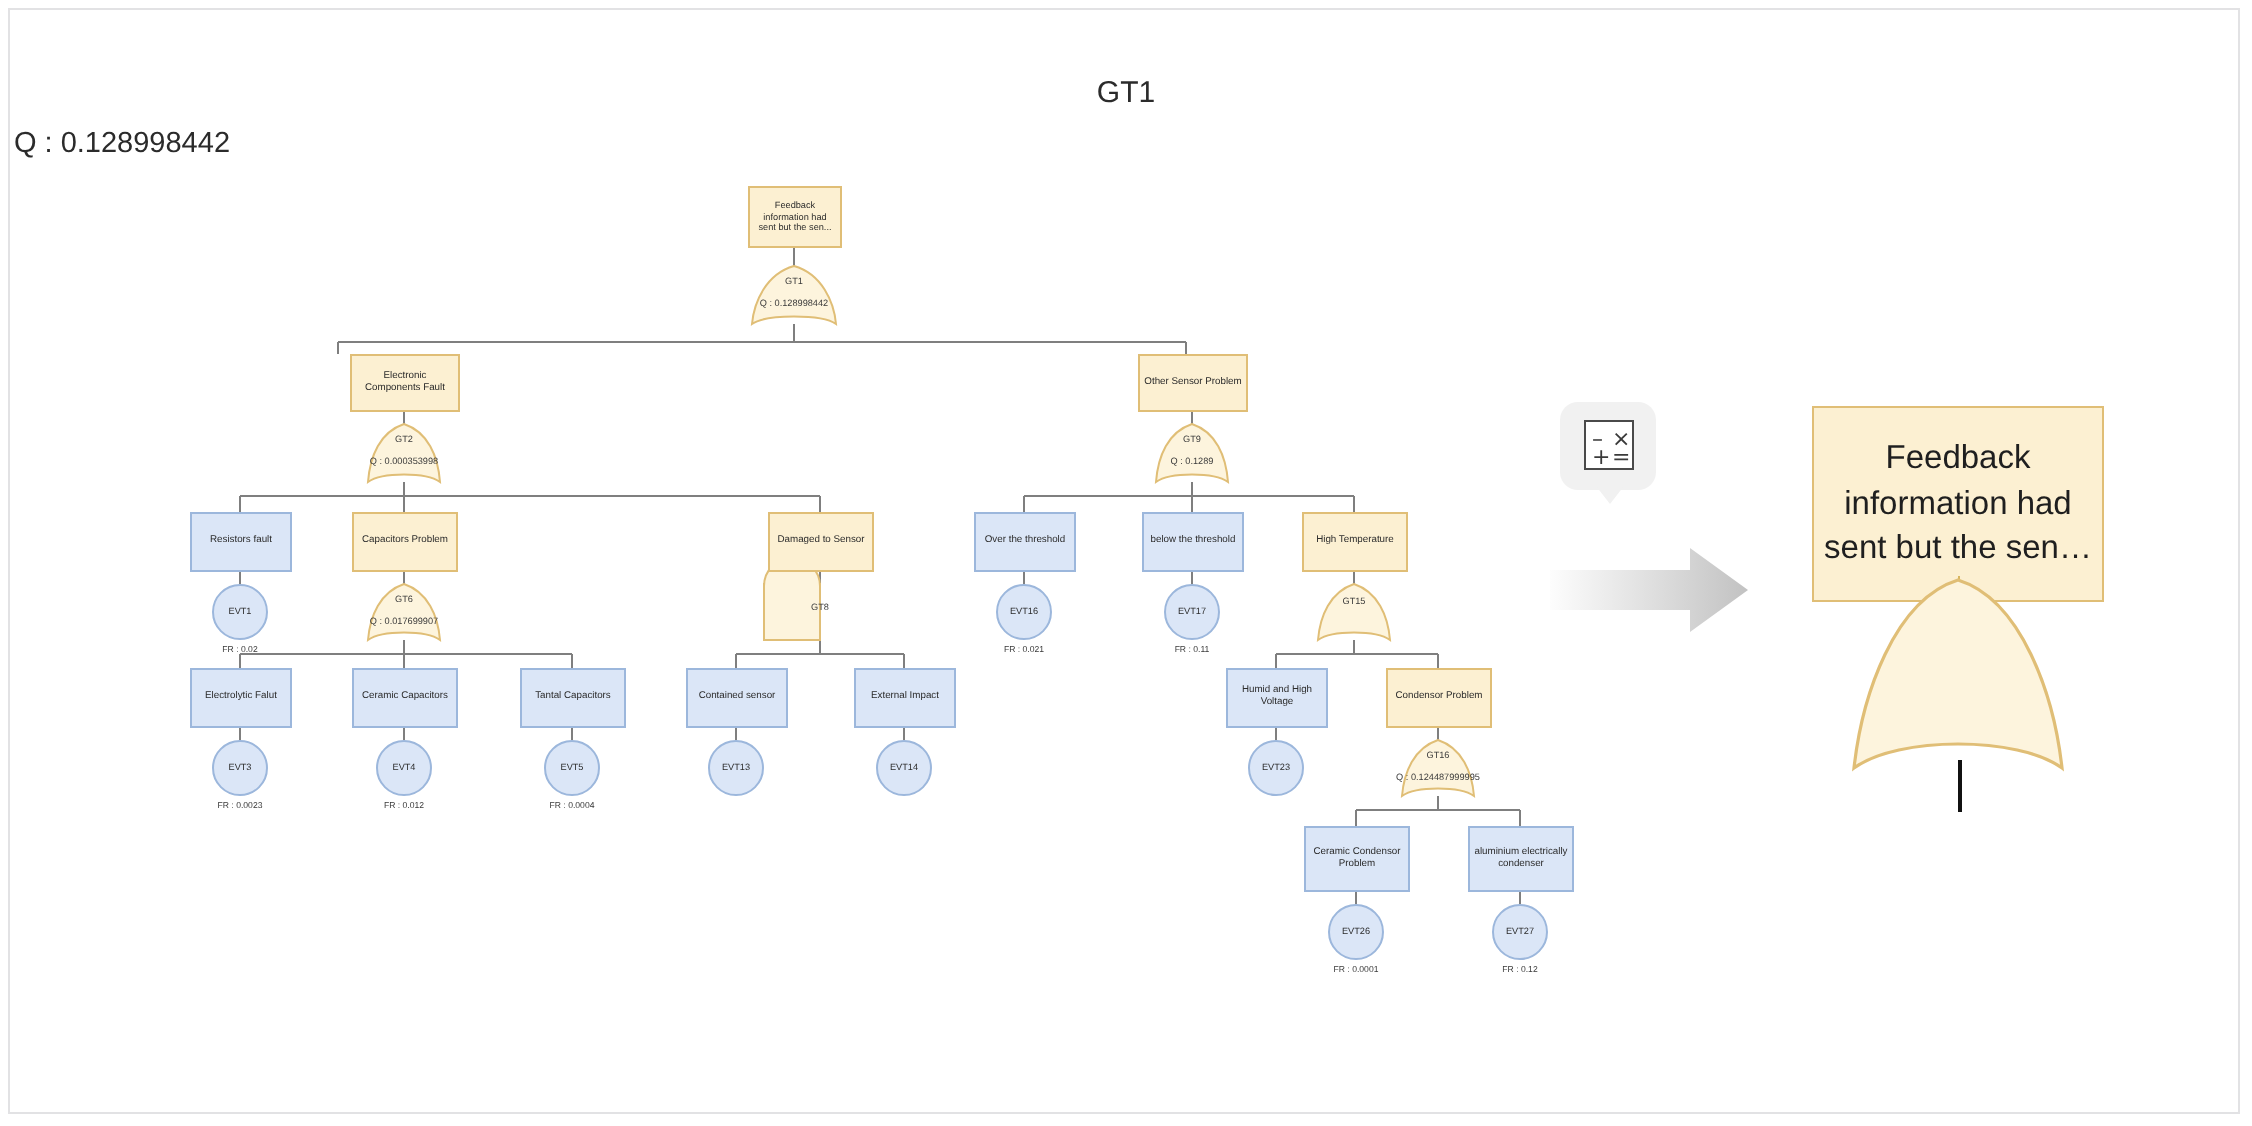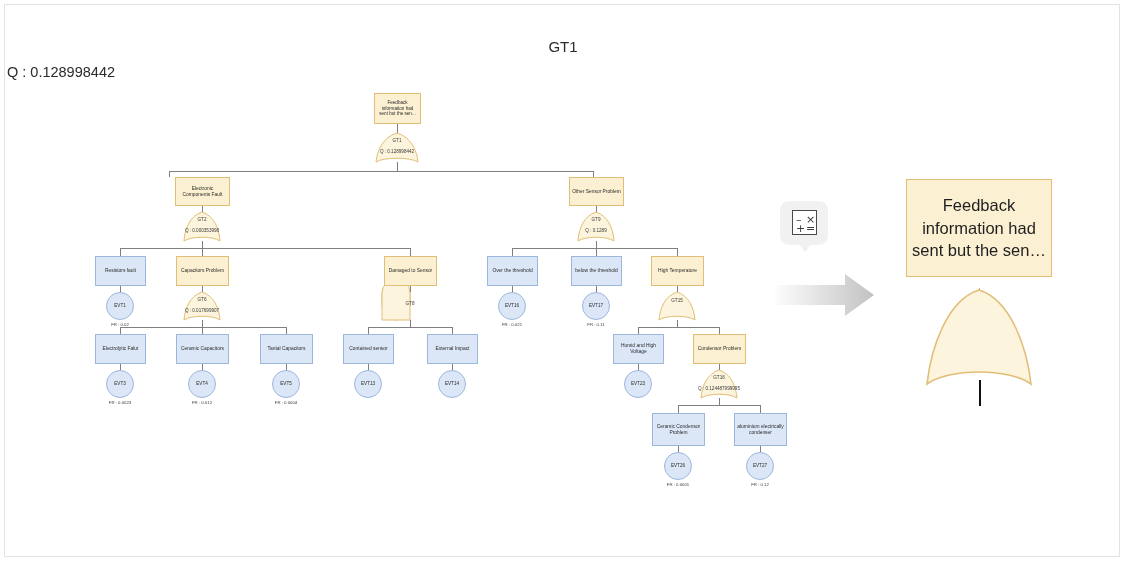--- a/index.html
+++ b/index.html
@@ -9,21 +9,21 @@
 
   .node{position:absolute;box-sizing:border-box;display:flex;align-items:center;justify-content:center;text-align:center;line-height:1.22;}
   .ev-box{border:1px solid #9cb7dc;background:#dbe6f7;color:#2b2b2b;}
   .gt-box{border:1px solid #e0be76;background:#fcf0d2;color:#2b2b2b;}
   .circle{border:1px solid #9cb7dc;background:#dbe6f7;border-radius:50%;color:#2b2b2b;}
   .fr{position:absolute;color:#3a3a3a;white-space:nowrap;text-align:center;}
   .gate{position:absolute;}
   .gate .lbl{position:absolute;left:0;width:100%;text-align:center;color:#3a3a3a;white-space:nowrap;}
 
   
-  #detail-box{position:absolute;left:901px;top:174px;width:146px;height:98px;border:1px solid #e0be76;background:#fcf0d2;
+  #detail-box{position:absolute;left:901px;top:198px;width:146px;height:98px;border:1px solid #e0be76;background:#fcf0d2;
               display:flex;align-items:center;justify-content:center;text-align:center;font-size:16.5px;color:#1f1f1f;line-height:1.38;box-sizing:border-box;}
   #detail-gate-wrap{position:absolute;left:918px;top:283px;width:112px;height:105px;}
   #detail-gate-name{position:absolute;left:0;top:33px;width:100%;text-align:center;font-size:15px;color:#2b2b2b;}
   #detail-gate-q{position:absolute;left:-28px;top:59px;width:168px;text-align:center;font-size:14.5px;color:#2b2b2b;white-space:nowrap;}
   #detail-stem{position:absolute;left:974px;top:375px;width:2px;height:26px;background:#111;}
   #detail-top-stem{position:absolute;left:974px;top:283px;width:1px;height:8px;background:#d8b75f;}
 
   
   #calc-bubble{position:absolute;left:775px;top:196px;width:48px;height:44px;background:#f1f1f1;border-radius:9px;}
   #calc-tail{position:absolute;left:793px;top:238px;width:0;height:0;border-left:7px solid transparent;border-right:7px solid transparent;border-top:9px solid #f1f1f1;}

